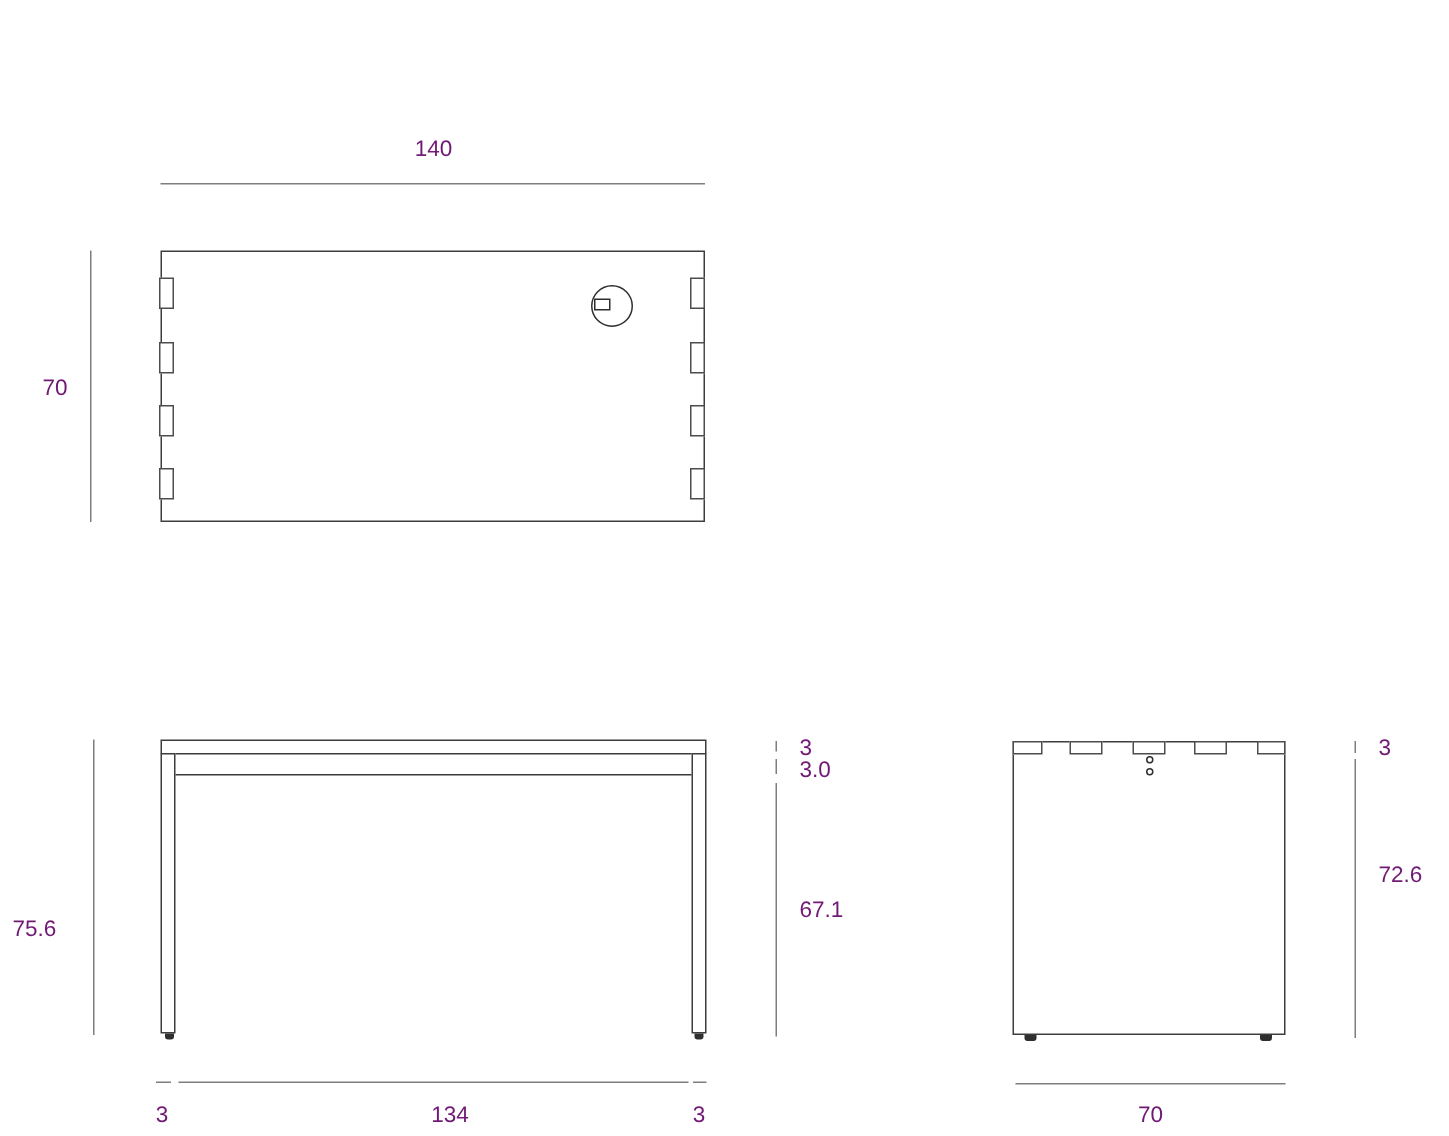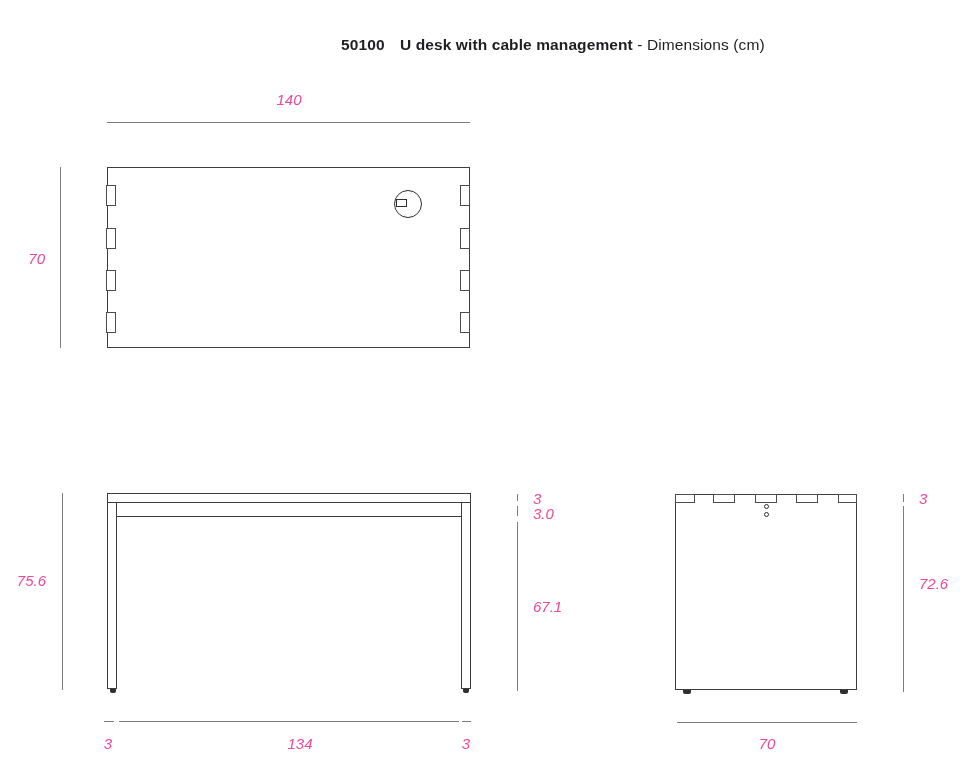--- a/index.html
+++ b/index.html
@@ -11,21 +11,21 @@
     overflow:hidden;
   }
   .layer{position:absolute;left:0;top:0;width:100%;height:100%;}
   .title{
     position:absolute;left:341px;top:36px;
     font-size:15.5px;color:#1f1f22;letter-spacing:.1px;white-space:nowrap;
   }
   .title .bold{font-weight:700;}
   .title .code{margin-right:11px;}
   .lbl{
-    position:absolute;font-size:15px;line-height:1.05;color:#ec4899;white-space:nowrap;font-style:italic;
+    position:absolute;font-size:15px;line-height:1.05;color:#701a75;white-space:nowrap;
   }
   .lbl.center{text-align:center;}
   .lbl.right{text-align:right;}
   .dimh{position:absolute;height:0;border-top:1px solid #7e7e7e;}
   .dimv{position:absolute;width:0;border-left:1px solid #7e7e7e;}
   .outline{position:absolute;border:1.5px solid #3d3d3d;background:#ffffff;box-sizing:border-box;}
   .thin-line{position:absolute;height:0;border-top:1.5px solid #3a3a3a;}
   .notch{position:absolute;border:1.5px solid #4c4c4c;background:#ffffff;box-sizing:border-box;}
   .grommet{
     position:absolute;left:394px;top:190px;width:28px;height:28px;
@@ -39,26 +39,20 @@
   .hole{
     position:absolute;width:5px;height:5px;border:1px solid #2e2e2e;
     border-radius:50%;background:#ffffff;box-sizing:border-box;
   }
 </style>
 </head>
 <body>
 
 <div class="canvas">
 
-  <div class="title">
-    <span class="bold code">50100</span>
-    <span class="bold">U desk with cable management</span>
-    <span>-</span>
-    <span>Dimensions (cm)</span>
-  </div>
 
   <div class="layer">
 
     <div class="lbl center" style="left:269px;top:92px;width:40px;">140</div>
     <div class="dimh" style="left:107px;top:122px;width:363px;"></div>
 
     <div class="lbl right" style="left:0;top:251px;width:45px;">70</div>
     <div class="dimv" style="left:60px;top:167px;height:181px;"></div>
 
     <div class="outline" style="left:107px;top:167px;width:363px;height:181px;"></div>
@@ -72,21 +66,21 @@
     <div class="notch" style="left:460px;top:228px;width:10px;height:21px;"></div>
     <div class="notch" style="left:460px;top:270px;width:10px;height:21px;"></div>
     <div class="notch" style="left:460px;top:312px;width:10px;height:21px;"></div>
 
     <div class="grommet"></div>
     <div class="grommet-tab"></div>
   </div>
 
   <div class="layer">
 
-    <div class="lbl right" style="left:0;top:573px;width:46px;">75.6</div>
+    <div class="lbl right" style="left:0;top:612px;width:46px;text-align:center;">75.6</div>
     <div class="dimv" style="left:62px;top:493px;height:197px;"></div>
 
     <div class="outline" style="left:107px;top:493px;width:364px;height:10px;"></div>
 
     <div class="outline" style="left:107px;top:502px;width:10px;height:187px;"></div>
     <div class="outline" style="left:461px;top:502px;width:10px;height:187px;"></div>
 
     <div class="thin-line" style="left:117px;top:516px;width:344px;"></div>
 
     <div class="foot" style="left:110px;top:689px;width:6px;height:4px;"></div>

